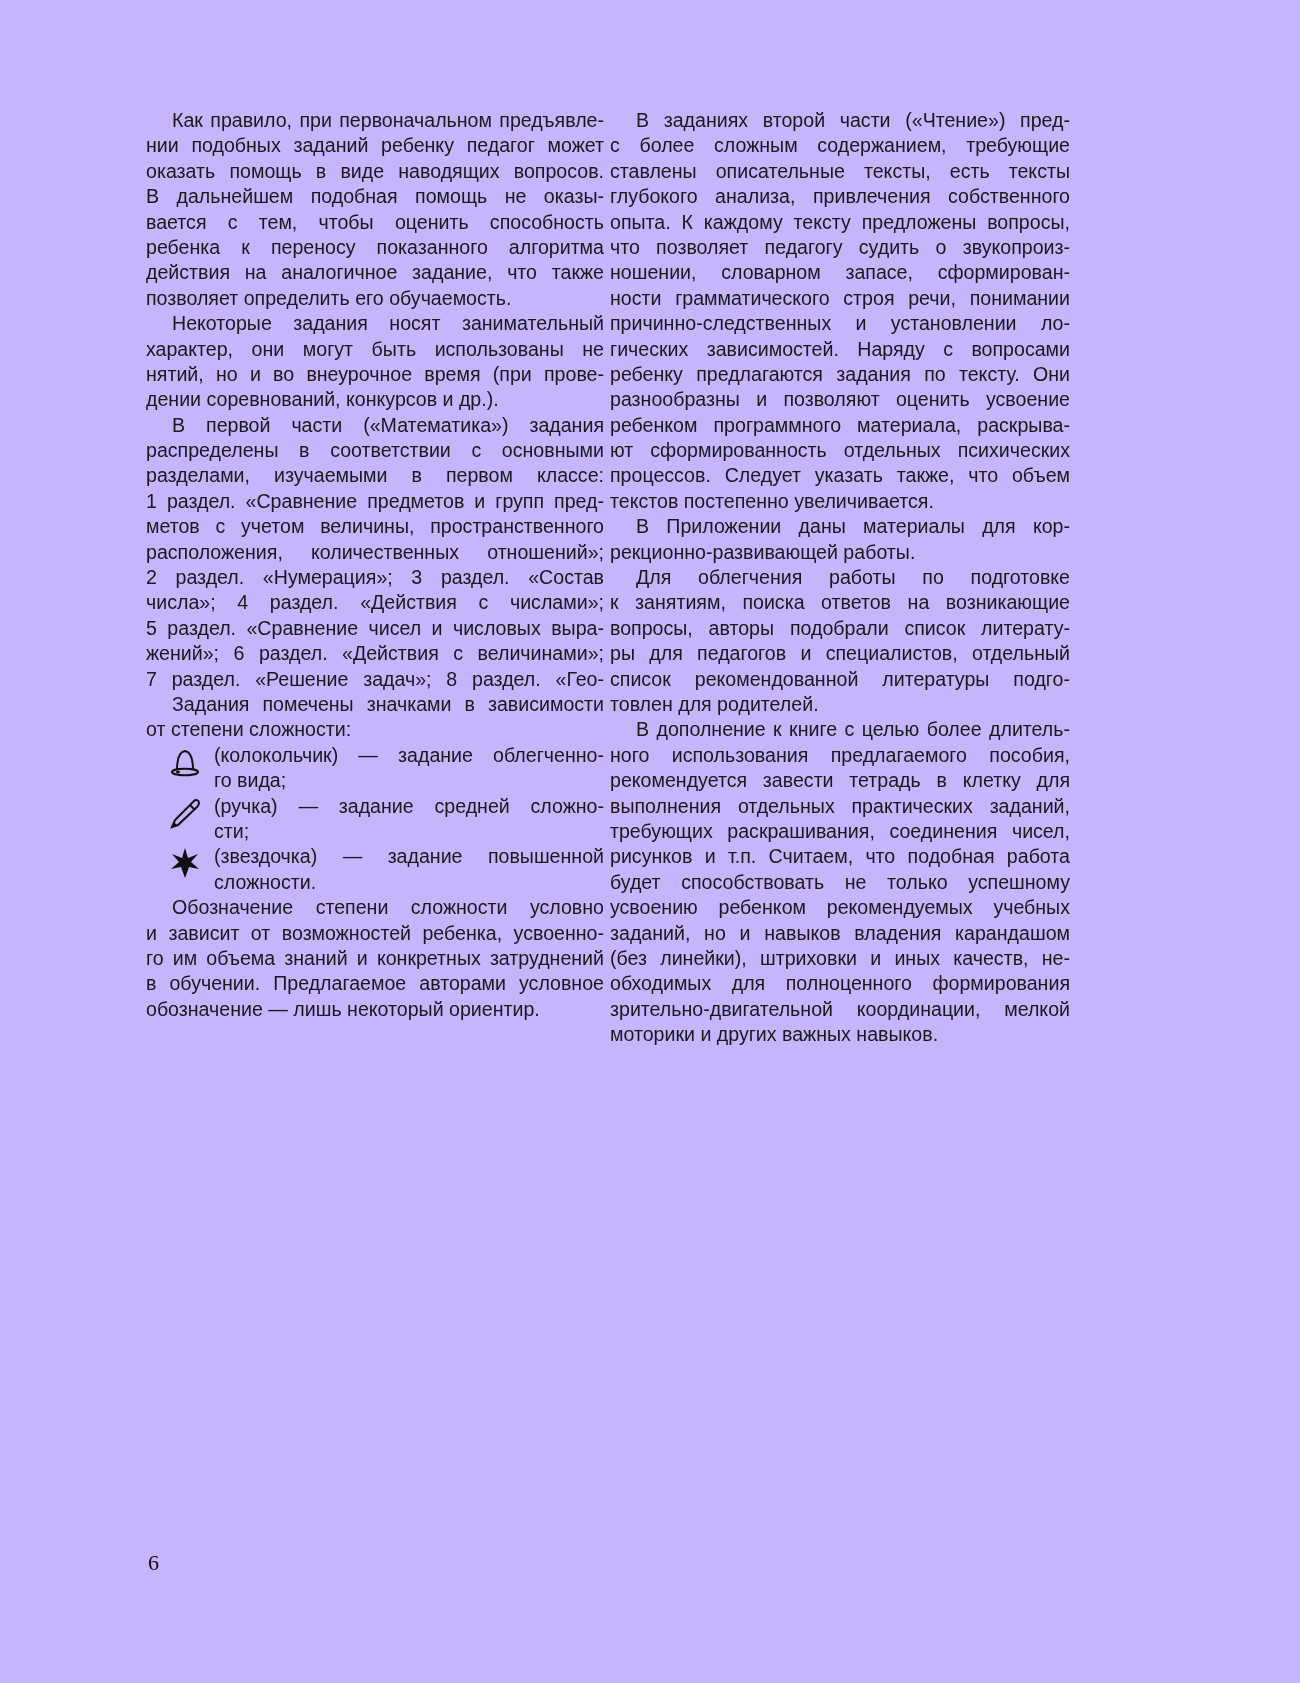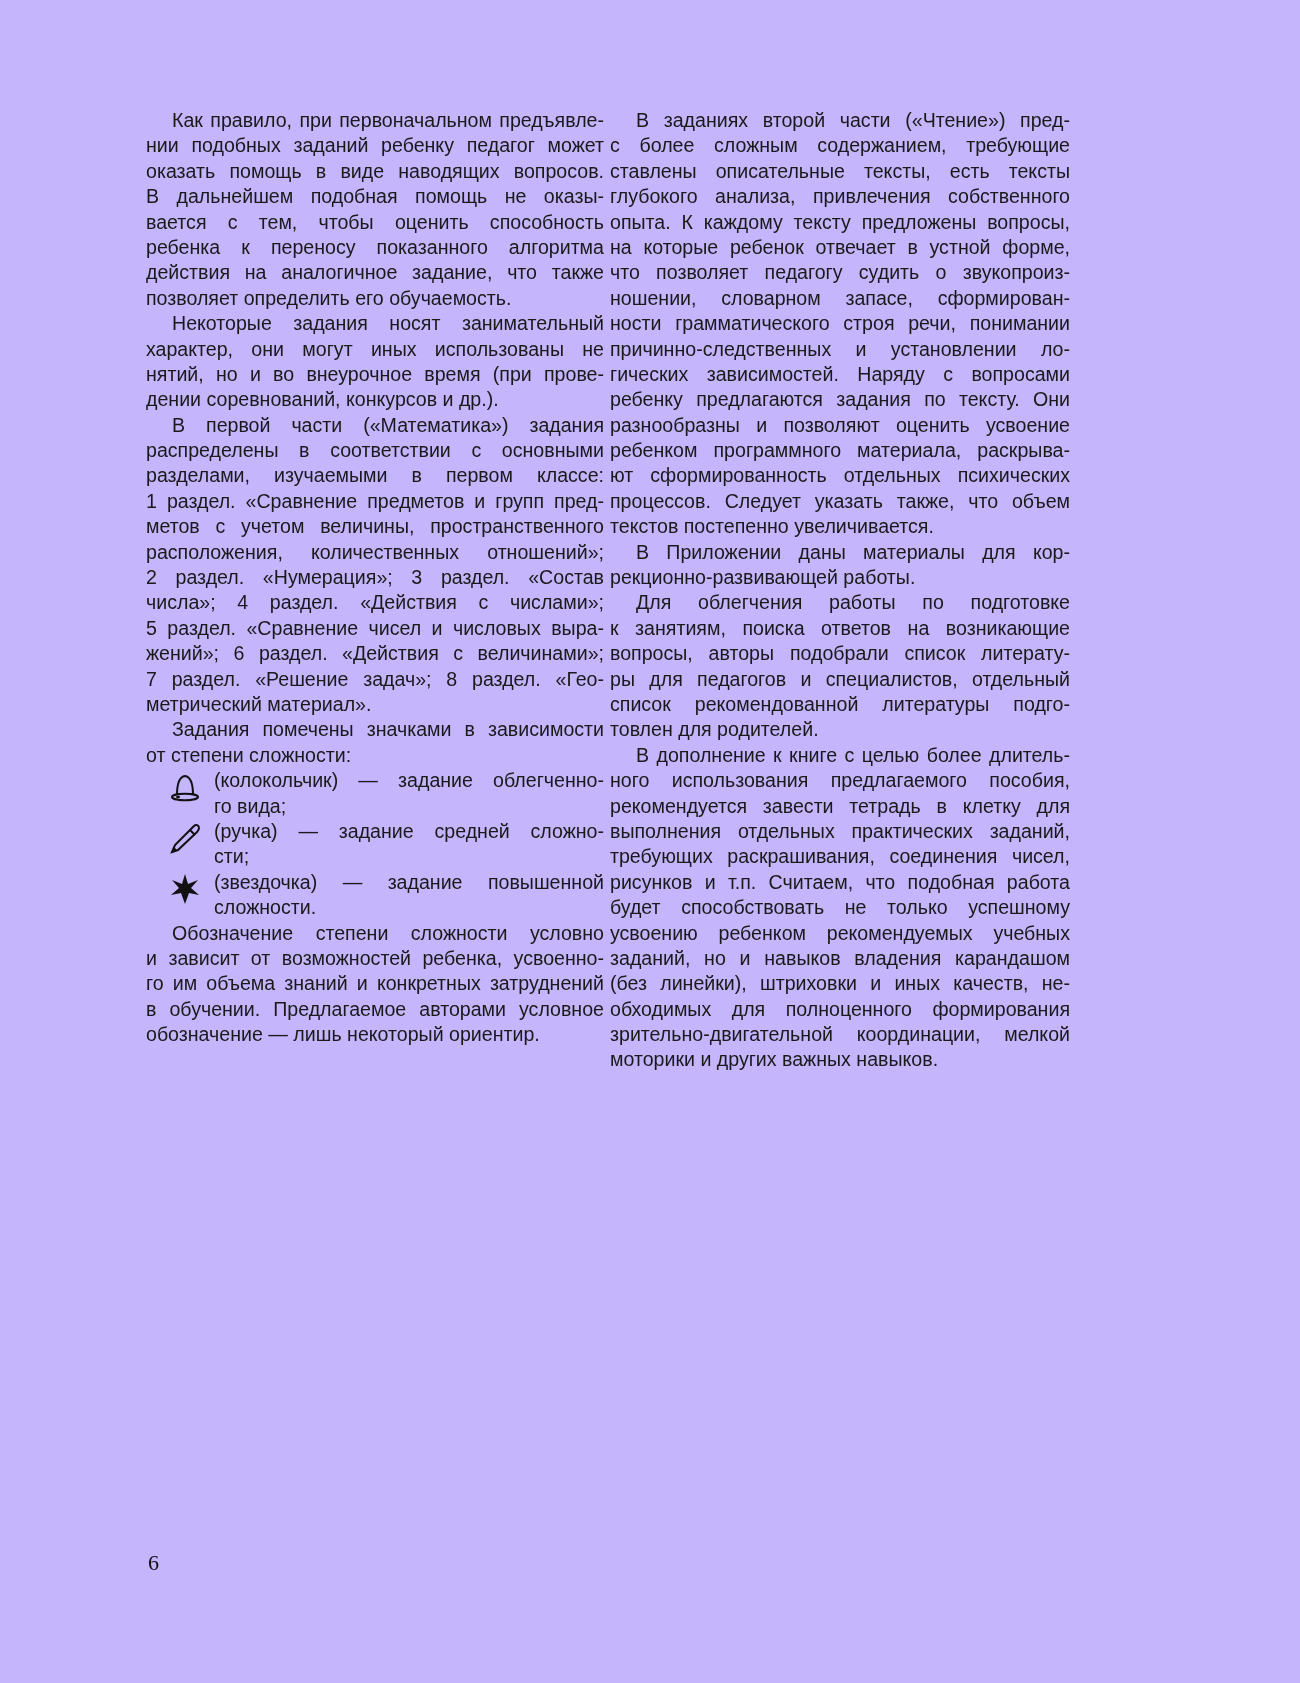--- a/index.html
+++ b/index.html
@@ -27,37 +27,36 @@
       <div class="ln">нии подобных заданий ребенку педагог может</div>
       <div class="ln">оказать помощь в виде наводящих вопросов.</div>
       <div class="ln">В дальнейшем подобная помощь не оказы-</div>
       <div class="ln">вается с тем, чтобы оценить способность</div>
       <div class="ln">ребенка к переносу показанного алгоритма</div>
       <div class="ln">действия на аналогичное задание, что также</div>
       <div class="ln last">позволяет определить его обучаемость.</div>
     </div>
     <div>
       <div class="ln ind">Некоторые задания носят занимательный</div>
-      <div class="ln">характер, они могут иных использованы не</div>
+      <div class="ln">характер, они могут быть использованы не</div>
       <div class="ln">нятий, но и во внеурочное время (при прове-</div>
       <div class="ln last">дении соревнований, конкурсов и др.).</div>
     </div>
     <div>
       <div class="ln ind">В первой части («Математика») задания</div>
       <div class="ln">распределены в соответствии с основными</div>
       <div class="ln">разделами, изучаемыми в первом классе:</div>
       <div class="ln">1 раздел. «Сравнение предметов и групп пред-</div>
       <div class="ln">метов с учетом величины, пространственного</div>
       <div class="ln">расположения, количественных отношений»;</div>
       <div class="ln">2 раздел. «Нумерация»; 3 раздел. «Состав</div>
       <div class="ln">числа»; 4 раздел. «Действия с числами»;</div>
       <div class="ln">5 раздел. «Сравнение чисел и числовых выра-</div>
       <div class="ln">жений»; 6 раздел. «Действия с величинами»;</div>
       <div class="ln">7 раздел. «Решение задач»; 8 раздел. «Гео-</div>
-      <div class="ln last">метрический материал».</div>
     </div>
     <div>
       <div class="ln ind">Задания помечены значками в зависимости</div>
       <div class="ln last">от степени сложности:</div>
     </div>
 
     <div>
       <div>
         <div class="ln icon-row">
           <svg class="icon" viewBox="0 0 34 34">
@@ -100,21 +99,20 @@
     </div>
   </div>
 
   <div class="col right">
     <div>
       <div class="ln ind">В заданиях второй части («Чтение») пред-</div>
       <div class="ln">с более сложным содержанием, требующие</div>
       <div class="ln">ставлены описательные тексты, есть тексты</div>
       <div class="ln">глубокого анализа, привлечения собственного</div>
       <div class="ln">опыта. К каждому тексту предложены вопросы,</div>
-      <div class="ln">на которые ребенок отвечает в устной форме,</div>
       <div class="ln">что позволяет педагогу судить о звукопроиз-</div>
       <div class="ln">ношении, словарном запасе, сформирован-</div>
       <div class="ln">ности грамматического строя речи, понимании</div>
       <div class="ln">причинно-следственных и установлении ло-</div>
       <div class="ln">гических зависимостей. Наряду с вопросами</div>
       <div class="ln">ребенку предлагаются задания по тексту. Они</div>
       <div class="ln">разнообразны и позволяют оценить усвоение</div>
       <div class="ln">ребенком программного материала, раскрыва-</div>
       <div class="ln">ют сформированность отдельных психических</div>
       <div class="ln">процессов. Следует указать также, что объем</div>

